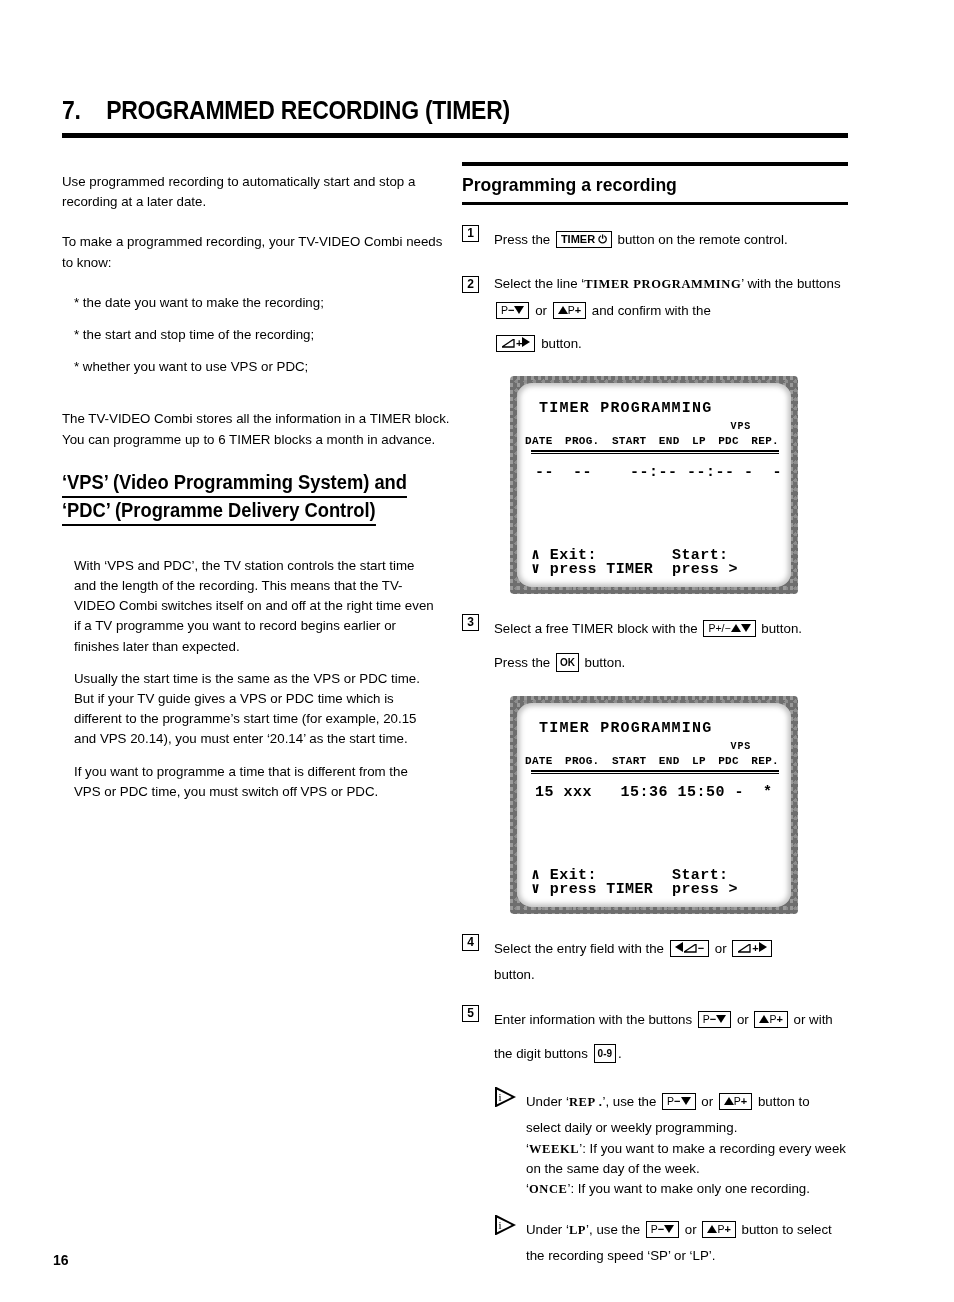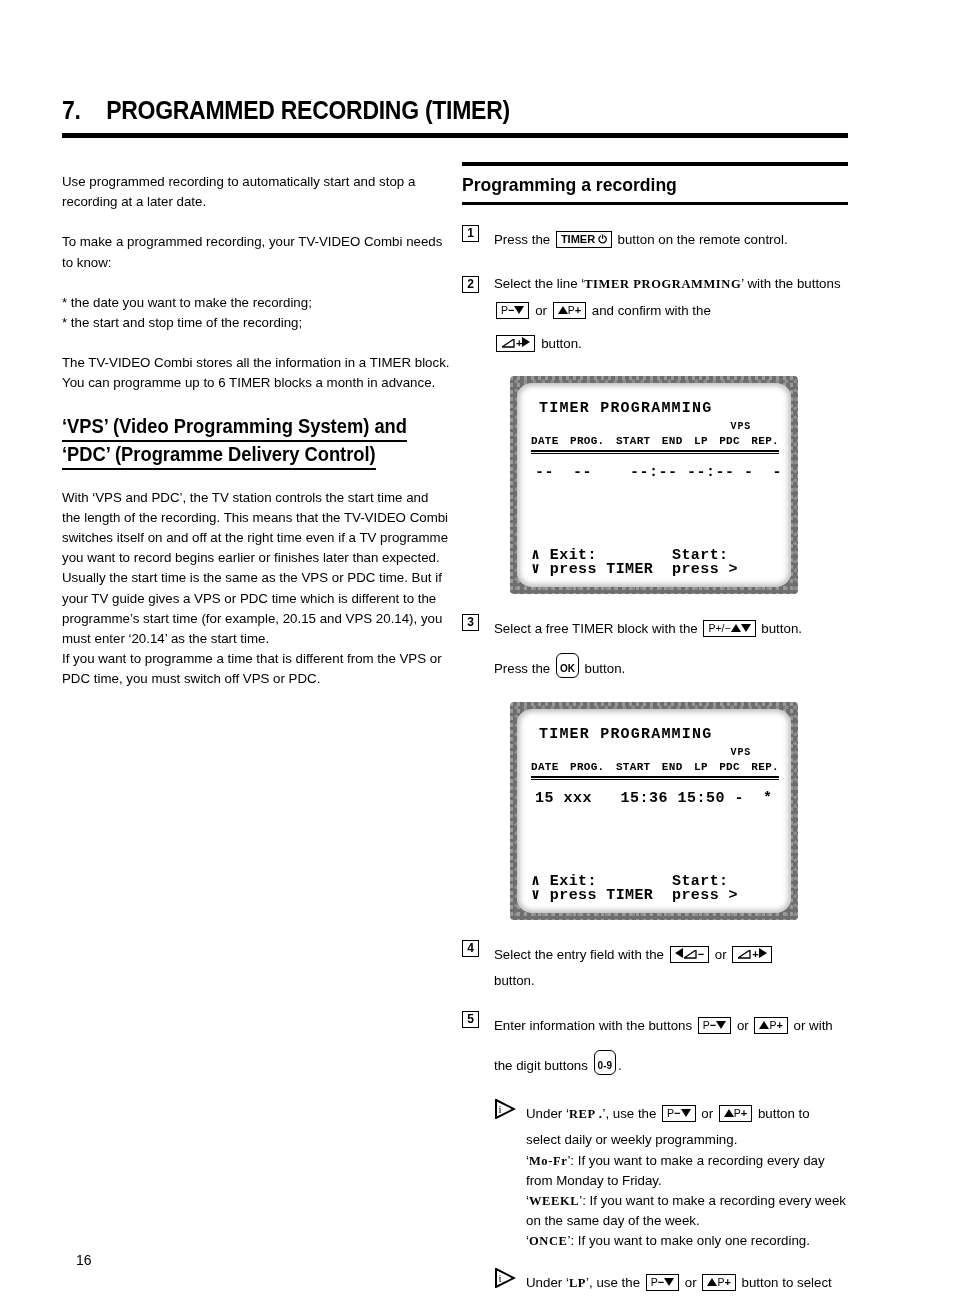--- a/index.html
+++ b/index.html
@@ -51,21 +51,21 @@
   .col-right {
     position: absolute;
     left: 462px;
     top: 162px;
     width: 386px;
     font-size: 13.3px;
     line-height: 20.2px;
   }
 
   p.para { margin: 0 0 20px 0; }
-  p.tight { margin: 0; }
+  p.tight { margin: 12px; }
   .blockgap { height: 20px; }
 
   
   .subhead-left {
     font-weight: bold;
     font-size: 19.5px;
     line-height: 25px;
     margin: 6px 0 0 0;
     transform: scaleX(0.94);
     transform-origin: left top;
@@ -130,21 +130,21 @@
     border: 1.6px solid #000;
     padding: 0px 4px 1px 4px;
     font-size: 11px;
     line-height: 14px;
     font-weight: bold;
     vertical-align: 1px;
     white-space: nowrap;
     margin: 8px 2px;
     font-family: "Liberation Sans", sans-serif;
   }
-  .key.small { font-size: 10px; padding: 8px 3px 1px 3px; border-radius: 6px; }
+  .key.small { font-size: 10px; padding: 2px 3px 1px 3px; }
   .key .thin { font-weight: normal; font-size: 10.5px; }
   .wedge {
     display: inline-block;
     width: 13px;
     height: 9px;
     vertical-align: -1px;
     margin: 0 1px;
   }
   .tri-up, .tri-dn, .tri-l, .tri-r {
     display: inline-block;
@@ -200,21 +200,21 @@
   .osd-vps {
     position: absolute;
     right: 40px;
     top: 34px;
     font-size: 10px;
     font-weight: bold;
     letter-spacing: 0.8px;
   }
   .osd-cols {
     position: absolute;
-    left: 14px;
+    left: 8px;
     right: 12px;
     top: 48px;
     font-size: 11px;
     font-weight: bold;
     letter-spacing: 0.3px;
     display: flex;
     justify-content: space-between;
     text-align: right;
   }
   .osd-hr {
@@ -243,24 +243,24 @@
     font-size: 15px;
     font-weight: bold;
     letter-spacing: 0.4px;
     line-height: 14px;
     white-space: pre;
   }
 
   
   .pageno {
     position: absolute;
-    left: 76px;
+    left: 53px;
     top: 1252px;
     font-size: 14px;
-    font-weight: normal;
+    font-weight: bold;
   }
 </style>
 </head>
 <body>
 
 <div class="chapter">
   <div class="chapter-row">
     <div class="chapter-num">7.</div>
     <div class="chapter-title">PROGRAMMED RECORDING (TIMER)</div>
   </div>
@@ -269,20 +269,21 @@
 
 <div class="col-left">
 
   <p class="para">Use programmed recording to automatically start and stop a recording at a later date.</p>
 
   <p class="para">To make a programmed recording, your TV-VIDEO Combi needs to know:</p>
 
   <div>
     <p class="tight">* the date you want to make the recording;</p>
     <p class="tight">* the start and stop time of the recording;</p>
+    <p class="tight">* whether you want to use VPS or PDC;</p>
   </div>
 
   <div class="blockgap"></div>
 
   <p class="para">The TV-VIDEO Combi stores all the information in a TIMER block. You can programme up to 6 TIMER blocks a month in advance.</p>
 
   <div class="subhead-left">
     <span class="u">‘VPS’ (Video Programming System) and</span><br>
     <span class="u">‘PDC’ (Programme Delivery Control)</span>
   </div>
@@ -372,21 +373,20 @@
 
       
       <div class="note">
         <svg class="note-icon" viewBox="0 0 22 20">
           <polygon points="2,1 20,10 2,19" fill="none" stroke="#000" stroke-width="2"></polygon>
           <text x="4.5" y="14" font-size="11" font-family="Liberation Serif, serif" fill="#000">i</text>
         </svg>
         <div class="note-body"><span>Under ‘</span><span class="osdtext">REP .</span><span>’, use the </span><span class="key"><span class="thin">P</span>−<span class="tri-dn"></span></span><span> or </span><span class="key"><span class="tri-up"></span><span class="thin">P</span>+</span><span> button to select daily or weekly programming.</span>
 
           <div>
-            <div>‘<span class="osdtext">Mo-Fr</span><span>’: If you want to make a recording every day from Monday to Friday.</span></div>
             <div>‘<span class="osdtext">WEEKL</span><span>’: If you want to make a recording every week on the same day of the week.</span></div>
             <div>‘<span class="osdtext">ONCE</span><span>’: If you want to make only one recording.</span></div>
           </div>
         </div>
       </div>
 
       
       <div class="note">
         <svg class="note-icon" viewBox="0 0 22 20">
           <polygon points="2,1 20,10 2,19" fill="none" stroke="#000" stroke-width="2"></polygon>

